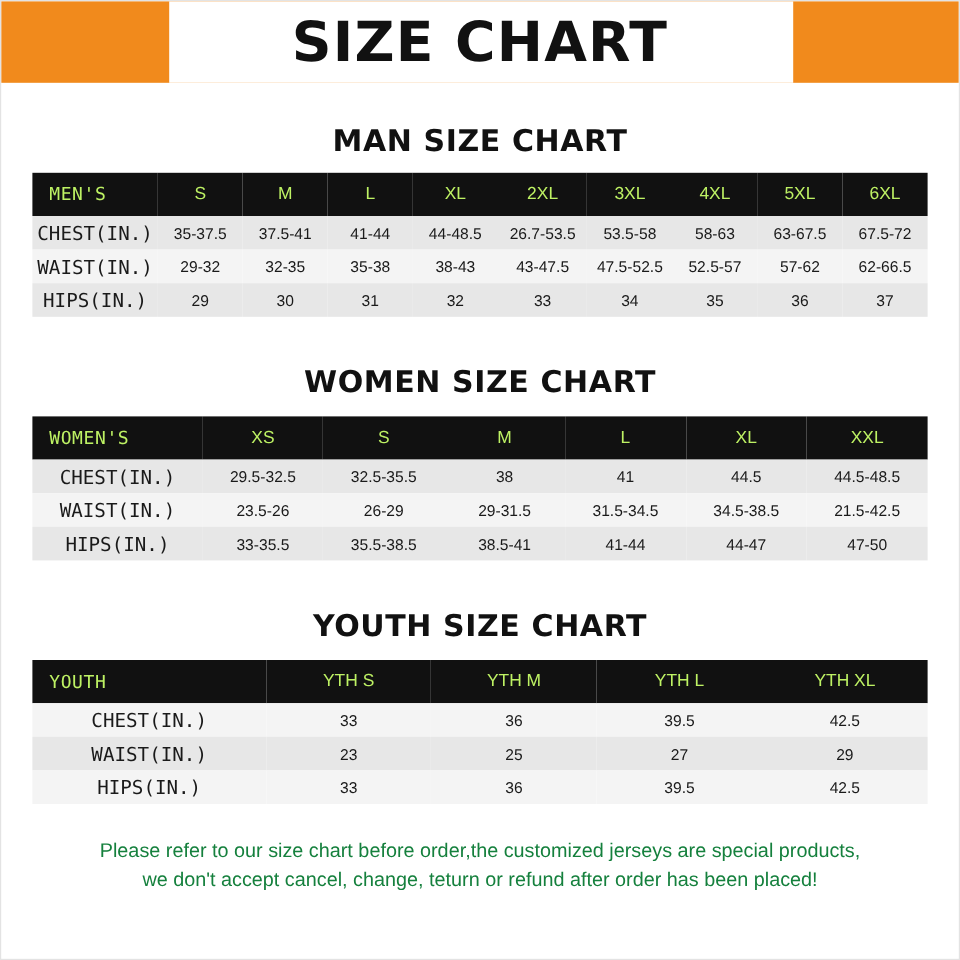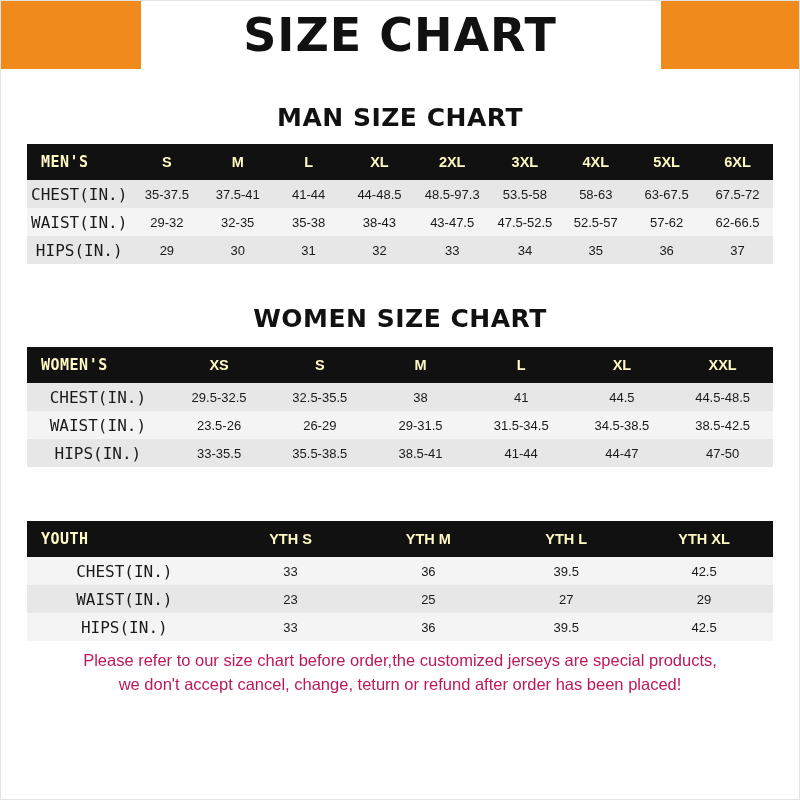--- a/index.html
+++ b/index.html
@@ -61,46 +61,46 @@
   table.sz th, table.sz td {
     text-align: center;
     font-size: 13px;
     color: #1a1a1a;
     padding: 0;
     height: 28px;
     font-family: "Liberation Sans", sans-serif;
   }
   table.sz thead th {
     background: #111111;
-    color: #fef9c3;
+    color: #bef264;
     font-size: 14.5px;
     height: 36px;
-    font-weight: bold;
+    font-weight: normal;
   }
   table.sz thead th.lead {
     text-align: left;
     padding-left: 14px;
     font-family: "DejaVu Sans Mono", monospace;
     font-size: 15px;
     letter-spacing: 0.5px;
   }
   table.sz tbody tr.odd td { background: #e7e7e7; }
   table.sz tbody tr.even td { background: #f4f4f4; }
   table.sz tbody td.lead {
     font-family: "DejaVu Sans Mono", monospace;
     font-size: 16px;
     text-align: center;
     letter-spacing: 0px;
   }
   
   .note {
-    margin-top: 8px;
+    margin-top: 28px;
     padding: 0 22px;
     text-align: center;
-    color: #be185d;
+    color: #15803d;
     font-size: 16.5px;
     line-height: 1.45;
     font-family: "Liberation Sans", sans-serif;
   }
   .sp12 { height: 12px; }
   .sp14 { height: 14px; }
   .sp18 { height: 18px; }
 </style>
 </head>
 <body>
@@ -144,21 +144,21 @@
           <th>6XL</th>
         </tr>
       </thead>
       <tbody>
         <tr class="odd">
           <td class="lead">CHEST(IN.)</td>
           <td>35-37.5</td>
           <td>37.5-41</td>
           <td>41-44</td>
           <td>44-48.5</td>
-          <td>48.5-97.3</td>
+          <td>26.7-53.5</td>
           <td>53.5-58</td>
           <td>58-63</td>
           <td>63-67.5</td>
           <td>67.5-72</td>
         </tr>
         <tr class="even">
           <td class="lead">WAIST(IN.)</td>
           <td>29-32</td>
           <td>32-35</td>
           <td>35-38</td>
@@ -221,38 +221,39 @@
           <td>44.5</td>
           <td>44.5-48.5</td>
         </tr>
         <tr class="even">
           <td class="lead">WAIST(IN.)</td>
           <td>23.5-26</td>
           <td>26-29</td>
           <td>29-31.5</td>
           <td>31.5-34.5</td>
           <td>34.5-38.5</td>
-          <td>38.5-42.5</td>
+          <td>21.5-42.5</td>
         </tr>
         <tr class="odd">
           <td class="lead">HIPS(IN.)</td>
           <td>33-35.5</td>
           <td>35.5-38.5</td>
           <td>38.5-41</td>
           <td>41-44</td>
           <td>44-47</td>
           <td>47-50</td>
         </tr>
       </tbody>
     </table>
   </div>
 
   <div class="sp18"></div>
 
   <div class="section">
+    <div class="section-title">YOUTH SIZE CHART</div>
     <div class="sp14"></div>
     <table class="sz">
       <colgroup>
         <col style="width:24%">
           <col style="width:17%">
           <col style="width:17%">
           <col style="width:17%">
           <col style="width:17%">
       </colgroup>
       <thead>

